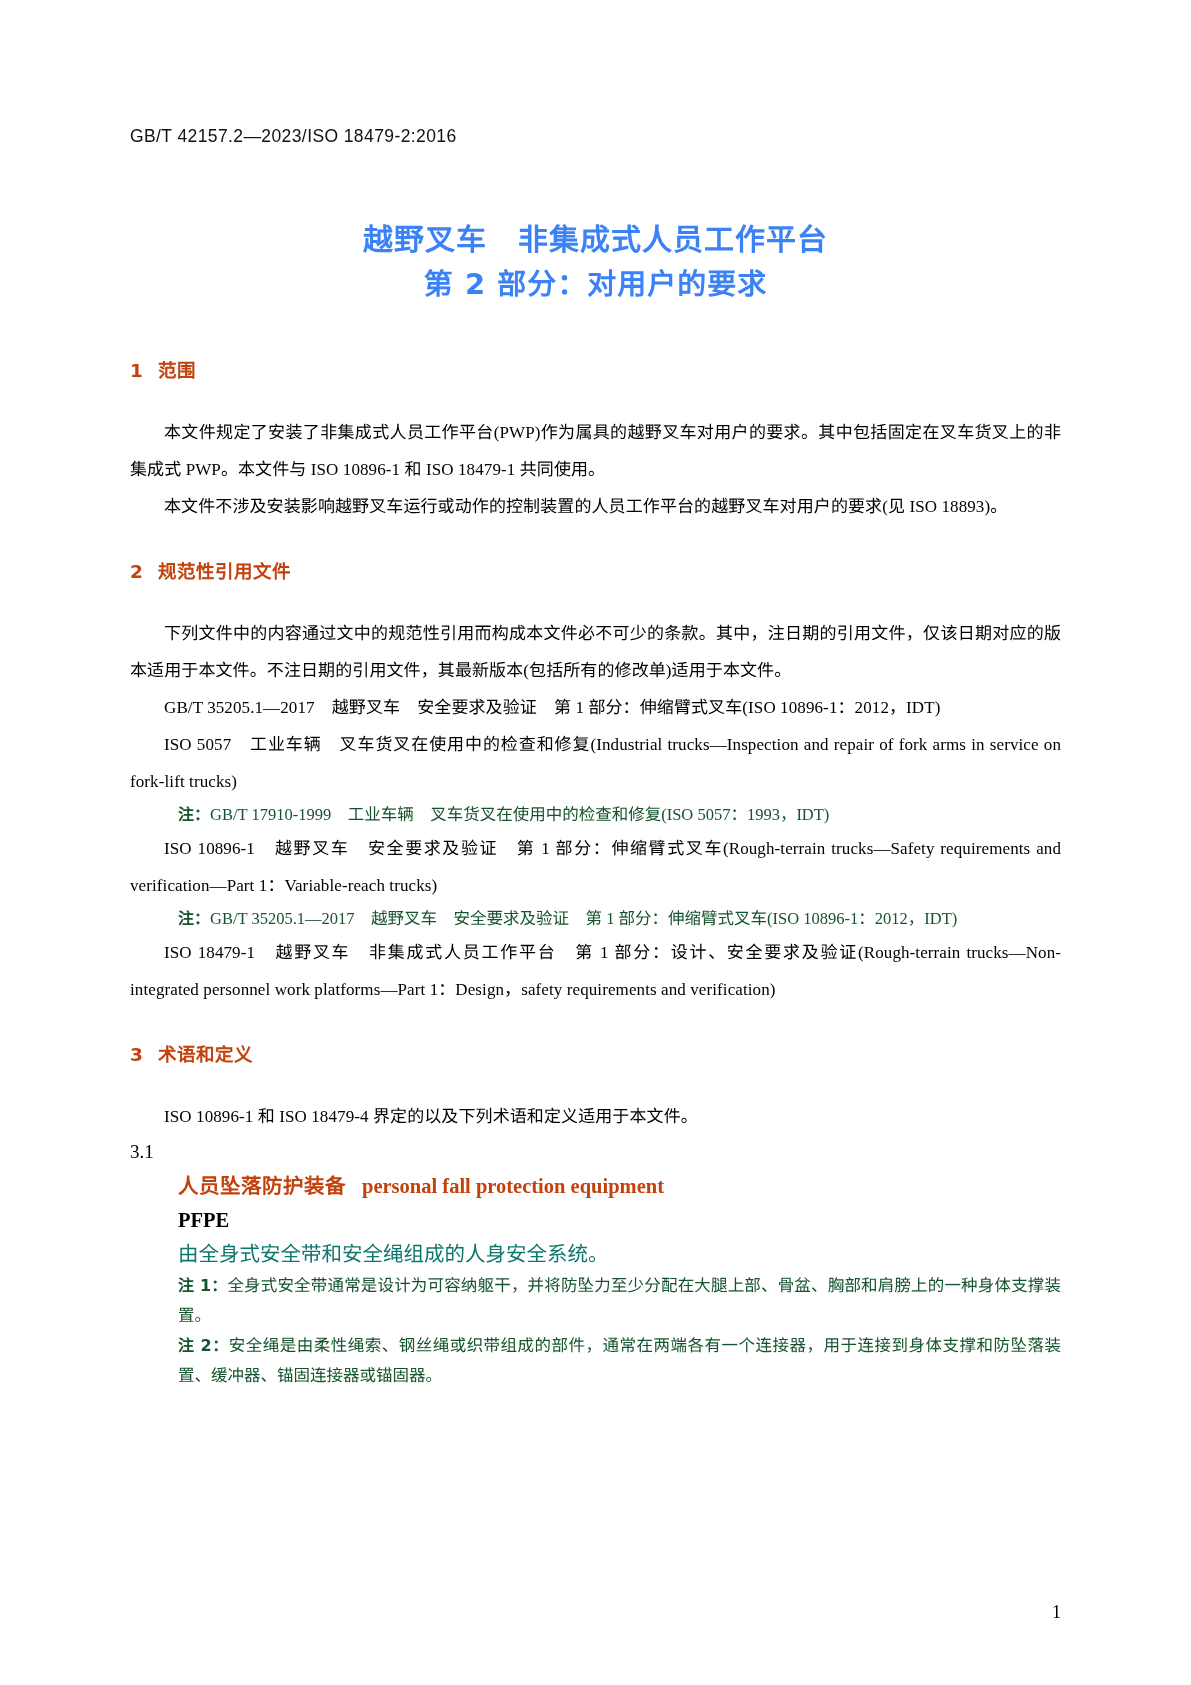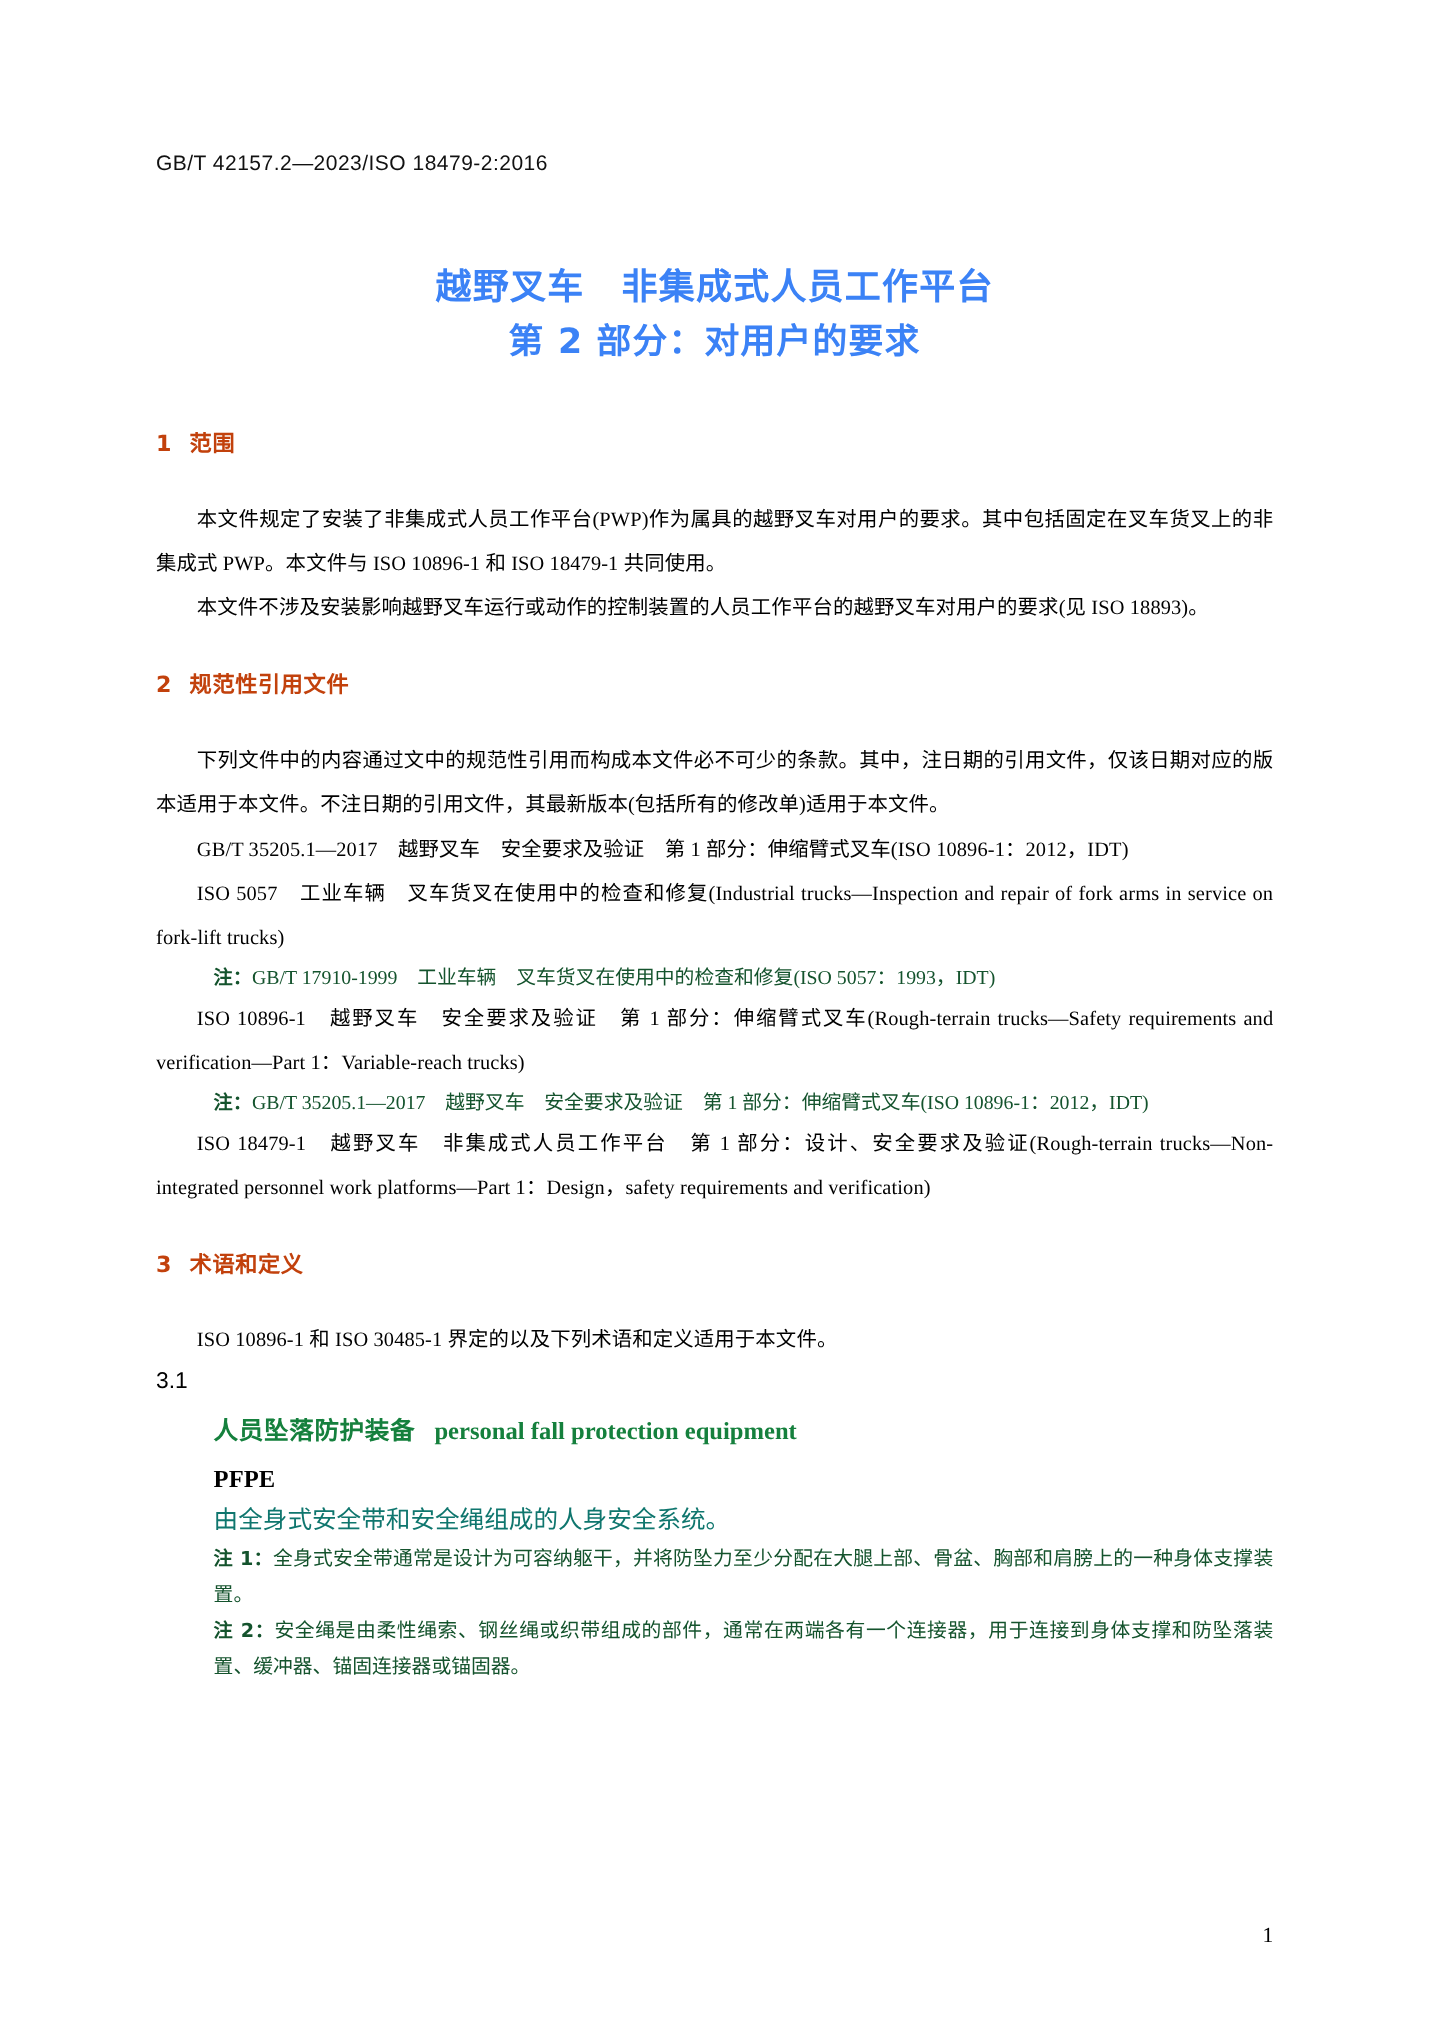--- a/index.html
+++ b/index.html
@@ -96,33 +96,33 @@
     text-indent: 0;
     color: #14532d;
   }
   p.note .lbl {
     font-weight: 700;
     font-family: "DejaVu Sans", "Liberation Sans", sans-serif;
     font-size: 16px;
   }
   
   .term-num {
-    font-family: Liberation Sans, sans-serif;
+    font-family: Liberation Serif, serif;
     font-size: 19px;
     line-height: 34px;
     margin: 0;
     color: #000;
   }
   .term-line {
     margin: 0;
     padding-left: 48px;
     font-size: 20.5px;
-    line-height: 46px;
-    font-weight: 700;
-    color: #15803d;
+    line-height: 34px;
+    font-weight: 700;
+    color: #c2410c;
   }
   .term-line .cn {
     font-family: "DejaVu Sans", "Liberation Sans", sans-serif;
     font-weight: 700;
     letter-spacing: 0.5px;
   }
   .term-line .en {
     font-family: "Liberation Serif", "DejaVu Serif", serif;
     font-weight: 700;
     margin-left: 16px;
@@ -193,21 +193,21 @@
     <p class="note"><span class="lbl">注：</span><span>GB/T 35205.1—2017　越野叉车　安全要求及验证　第 1 部分：伸缩臂式叉车(ISO 10896-1：2012，IDT)</span></p>
 
     <p class="para indent">ISO 18479-1　越野叉车　非集成式人员工作平台　第 1 部分：设计、安全要求及验证(Rough-terrain trucks—Non-integrated personnel work platforms—Part 1：Design，safety requirements and verification)</p>
 
     <div class="gap-before-head"></div>
 
     <h2 class="sec">
       <span class="num">3</span><span>术语和定义</span>
     </h2>
     <div class="gap-after-head"></div>
-    <p class="para indent">ISO 10896-1 和 ISO 30485-1 界定的以及下列术语和定义适用于本文件。</p>
+    <p class="para indent">ISO 10896-1 和 ISO 18479-4 界定的以及下列术语和定义适用于本文件。</p>
 
     <p class="term-num">3.1</p>
     <p class="term-line">
       <span class="cn">人员坠落防护装备</span><span class="en">personal fall protection equipment</span>
     </p>
     <p class="term-abbr">PFPE</p>
     <p class="term-def">由全身式安全带和安全绳组成的人身安全系统。</p>
 
     <p class="note"><span class="lbl">注 1：</span><span>全身式安全带通常是设计为可容纳躯干，并将防坠力至少分配在大腿上部、骨盆、胸部和肩膀上的一种身体支撑装置。</span></p>
     <p class="note"><span class="lbl">注 2：</span><span>安全绳是由柔性绳索、钢丝绳或织带组成的部件，通常在两端各有一个连接器，用于连接到身体支撑和防坠落装置、缓冲器、锚固连接器或锚固器。</span></p>

